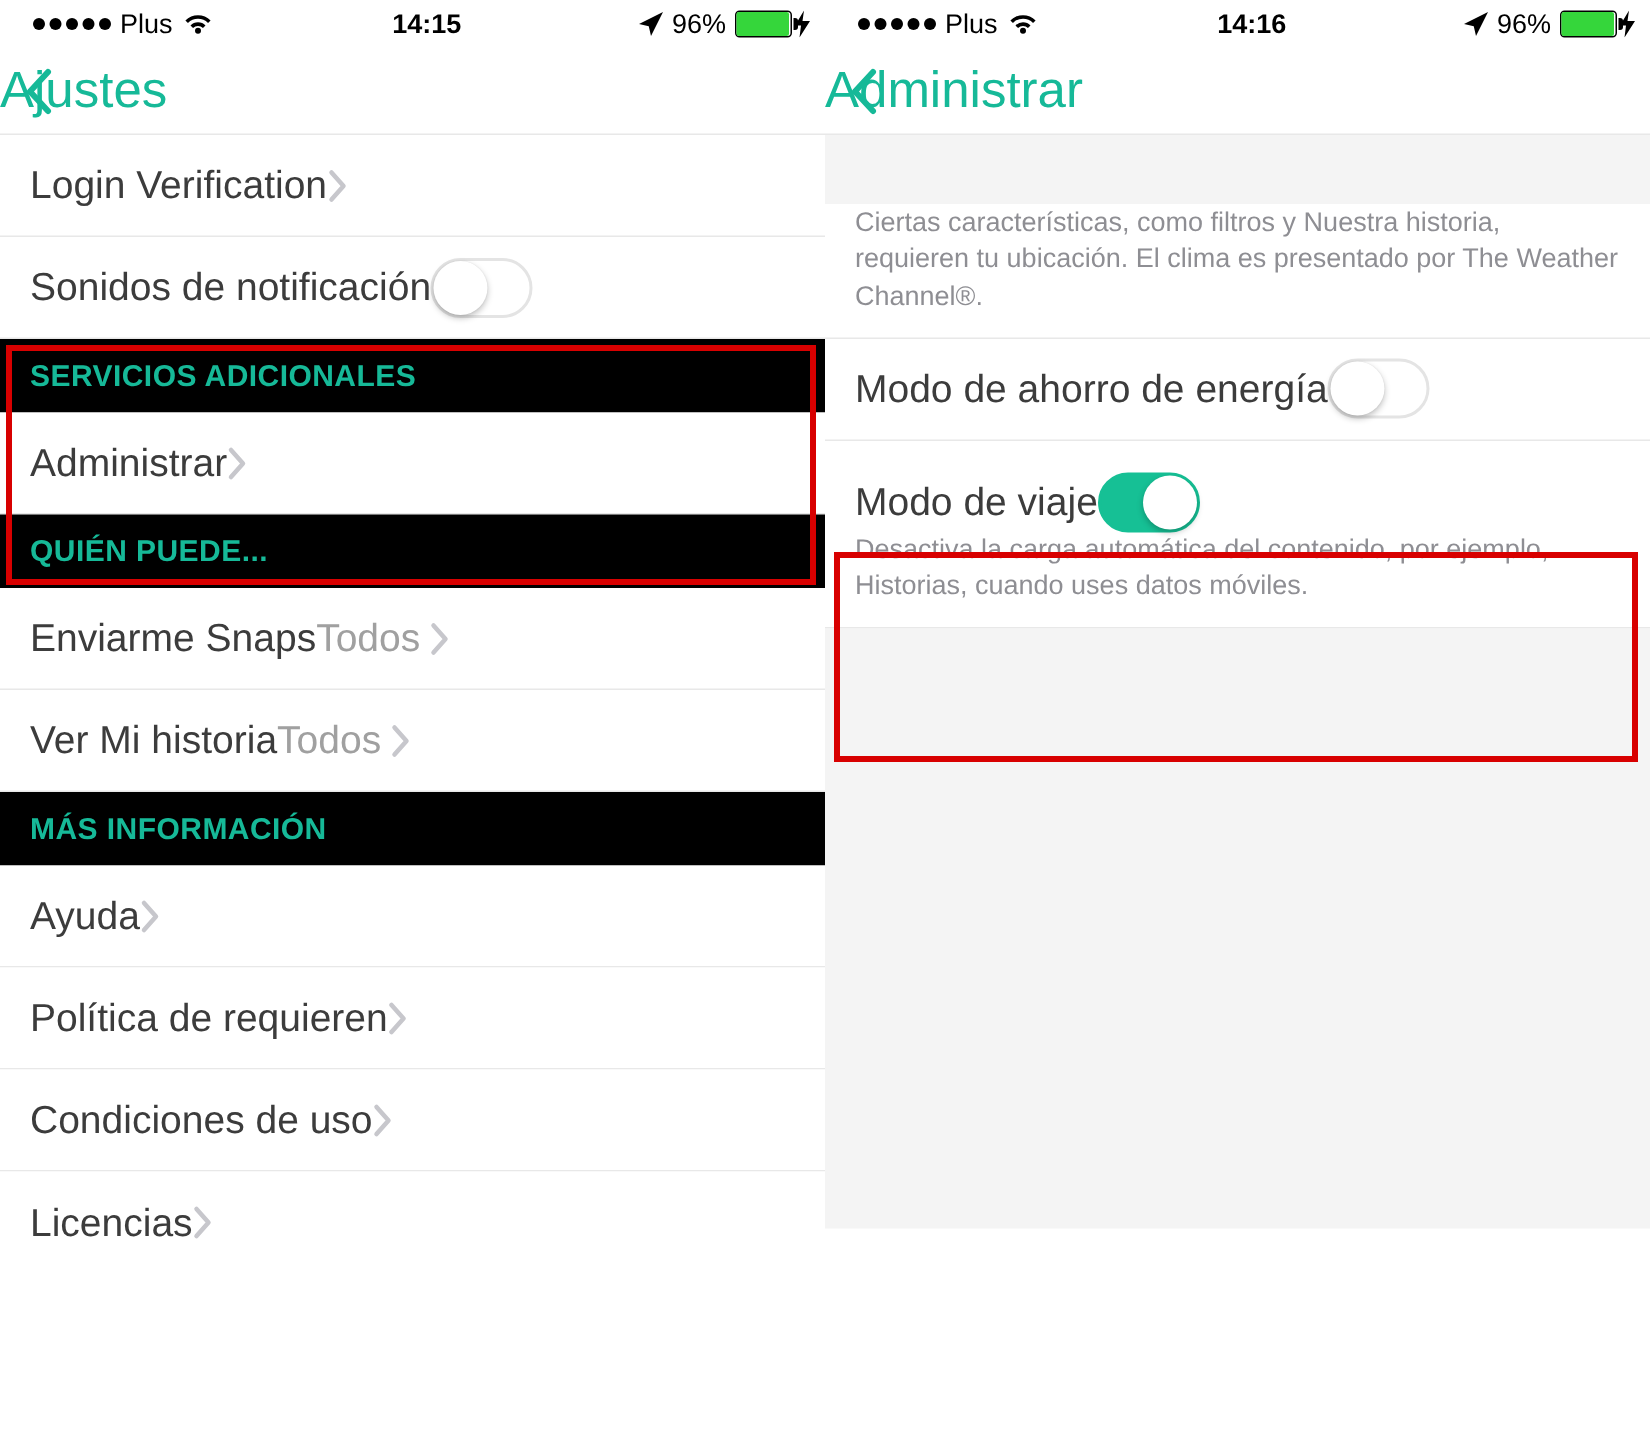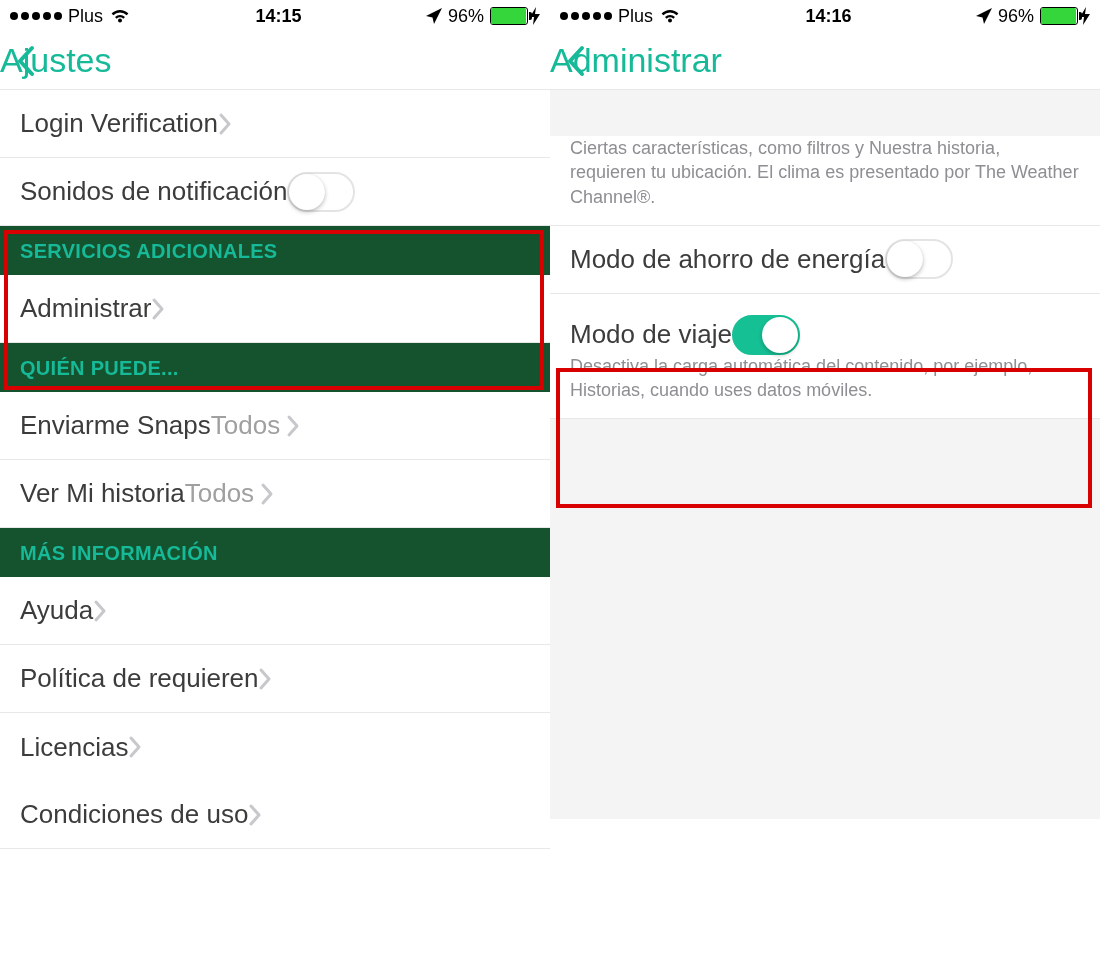--- a/index.html
+++ b/index.html
@@ -2,39 +2,39 @@
 <html><head>
 <meta charset="utf-8">
 <style>
   * { box-sizing: border-box; margin: 0; padding: 0; }
   html, body { width: 1100px; height: 967px; font-family: -apple-system, Helvetica, Arial, sans-serif; background:#fff; }
   .container { display:flex; width:1100px; height:967px; }
   .phone { width:550px; height:967px; background:#fff; position:relative; overflow:hidden; }
   .phone + .phone { border-left:0; }
 
   
-  .statusbar { height:32px; display:flex; align-items:center; justify-content:space-between; padding:0 10px; font-size:18px; font-weight:500; color:#000; }
+  .statusbar { height:32px; display:flex; align-items:center; justify-content:space-between; padding:0 10px; font-size:18px; font-weight:500; color:#000;margin-left:12px; }
   .sb-left, .sb-right { display:flex; align-items:center; gap:6px; }
   .dots { display:flex; gap:3px; }
   .dot { width:8px; height:8px; border-radius:50%; background:#000; }
   .wifi { display:inline-block; }
   .battery-wrap { display:flex; align-items:center; gap:2px; }
   .battery { width:38px; height:18px; border:1.5px solid #000; border-radius:3px; position:relative; display:flex; align-items:center; }
   .battery::after { content:""; position:absolute; right:-5px; top:4px; width:3px; height:8px; background:#000; border-radius:0 2px 2px 0; }
   .battery-fill { height:100%; background:#35d63b; border-radius:1.5px; }
   .loc-arrow { font-size:16px; }
   .bolt { font-size:16px; }
 
   
   .navbar { height:58px; display:flex; align-items:center; justify-content:flex-start; position:relative; border-bottom:1px solid #e8e8e8; }
   .nav-title { color:#16b998; font-size:34px; font-weight:400; }
   .nav-back { position:absolute; left:14px; top:50%; transform:translateY(-50%); }
 
   
-  .section-header { background:#14532d; color:#16b998; font-size:20px; font-weight:700; letter-spacing:0.3px; padding:14px 20px 12px; }
+  .section-header { background:#000000; color:#16b998; font-size:20px; font-weight:700; letter-spacing:0.3px; padding:14px 20px 12px; }
   .row { display:flex; align-items:center; justify-content:flex-start; min-height:68px; padding:0 20px; background:#fff; border-bottom:1px solid #e8e8e8; }
   .row.no-border { border-bottom:none; }
   .row-label { font-size:26px; color:#3c3c3c; font-weight:300; }
   .row-right { display:flex; align-items:center; gap:6px; }
   .row-value { font-size:26px; color:#a0a0a0; font-weight:300; }
   .chevron { color:#c7c7cc; }
   .row-sub { font-size:18px; line-height:1.35; color:#8e8e93; font-weight:300; padding:0 20px 16px 20px; background:#fff; border-bottom:1px solid #e8e8e8; margin-top:-8px;}
   .spacer { background:#f4f4f4; height:54px; }
 
   
@@ -169,31 +169,31 @@
 
     <div class="row">
       <span class="row-label">Política de requieren</span>
       <span class="chevron">
         <svg width="14" height="24" viewBox="0 0 14 24">
             <polyline points="3,3 11,12 3,21" fill="none" stroke="#c7c7cc" stroke-width="3" stroke-linecap="round" stroke-linejoin="round"></polyline>
           </svg>
       </span>
     </div>
 
+    <div class="row">
+      <span class="row-label">Condiciones de uso</span>
+      <span class="chevron">
+        <svg width="14" height="24" viewBox="0 0 14 24">
+            <polyline points="3,3 11,12 3,21" fill="none" stroke="#c7c7cc" stroke-width="3" stroke-linecap="round" stroke-linejoin="round"></polyline>
+          </svg>
+      </span>
+    </div>
+
     <div class="row no-border">
       <span class="row-label">Licencias</span>
-      <span class="chevron">
-        <svg width="14" height="24" viewBox="0 0 14 24">
-            <polyline points="3,3 11,12 3,21" fill="none" stroke="#c7c7cc" stroke-width="3" stroke-linecap="round" stroke-linejoin="round"></polyline>
-          </svg>
-      </span>
-    </div>
-
-    <div class="row">
-      <span class="row-label">Condiciones de uso</span>
       <span class="chevron">
         <svg width="14" height="24" viewBox="0 0 14 24">
             <polyline points="3,3 11,12 3,21" fill="none" stroke="#c7c7cc" stroke-width="3" stroke-linecap="round" stroke-linejoin="round"></polyline>
           </svg>
       </span>
     </div>
 
     <div class="highlight" style="left:4px; top:230px; width:540px; height:160px;"></div>
   </div>
 

